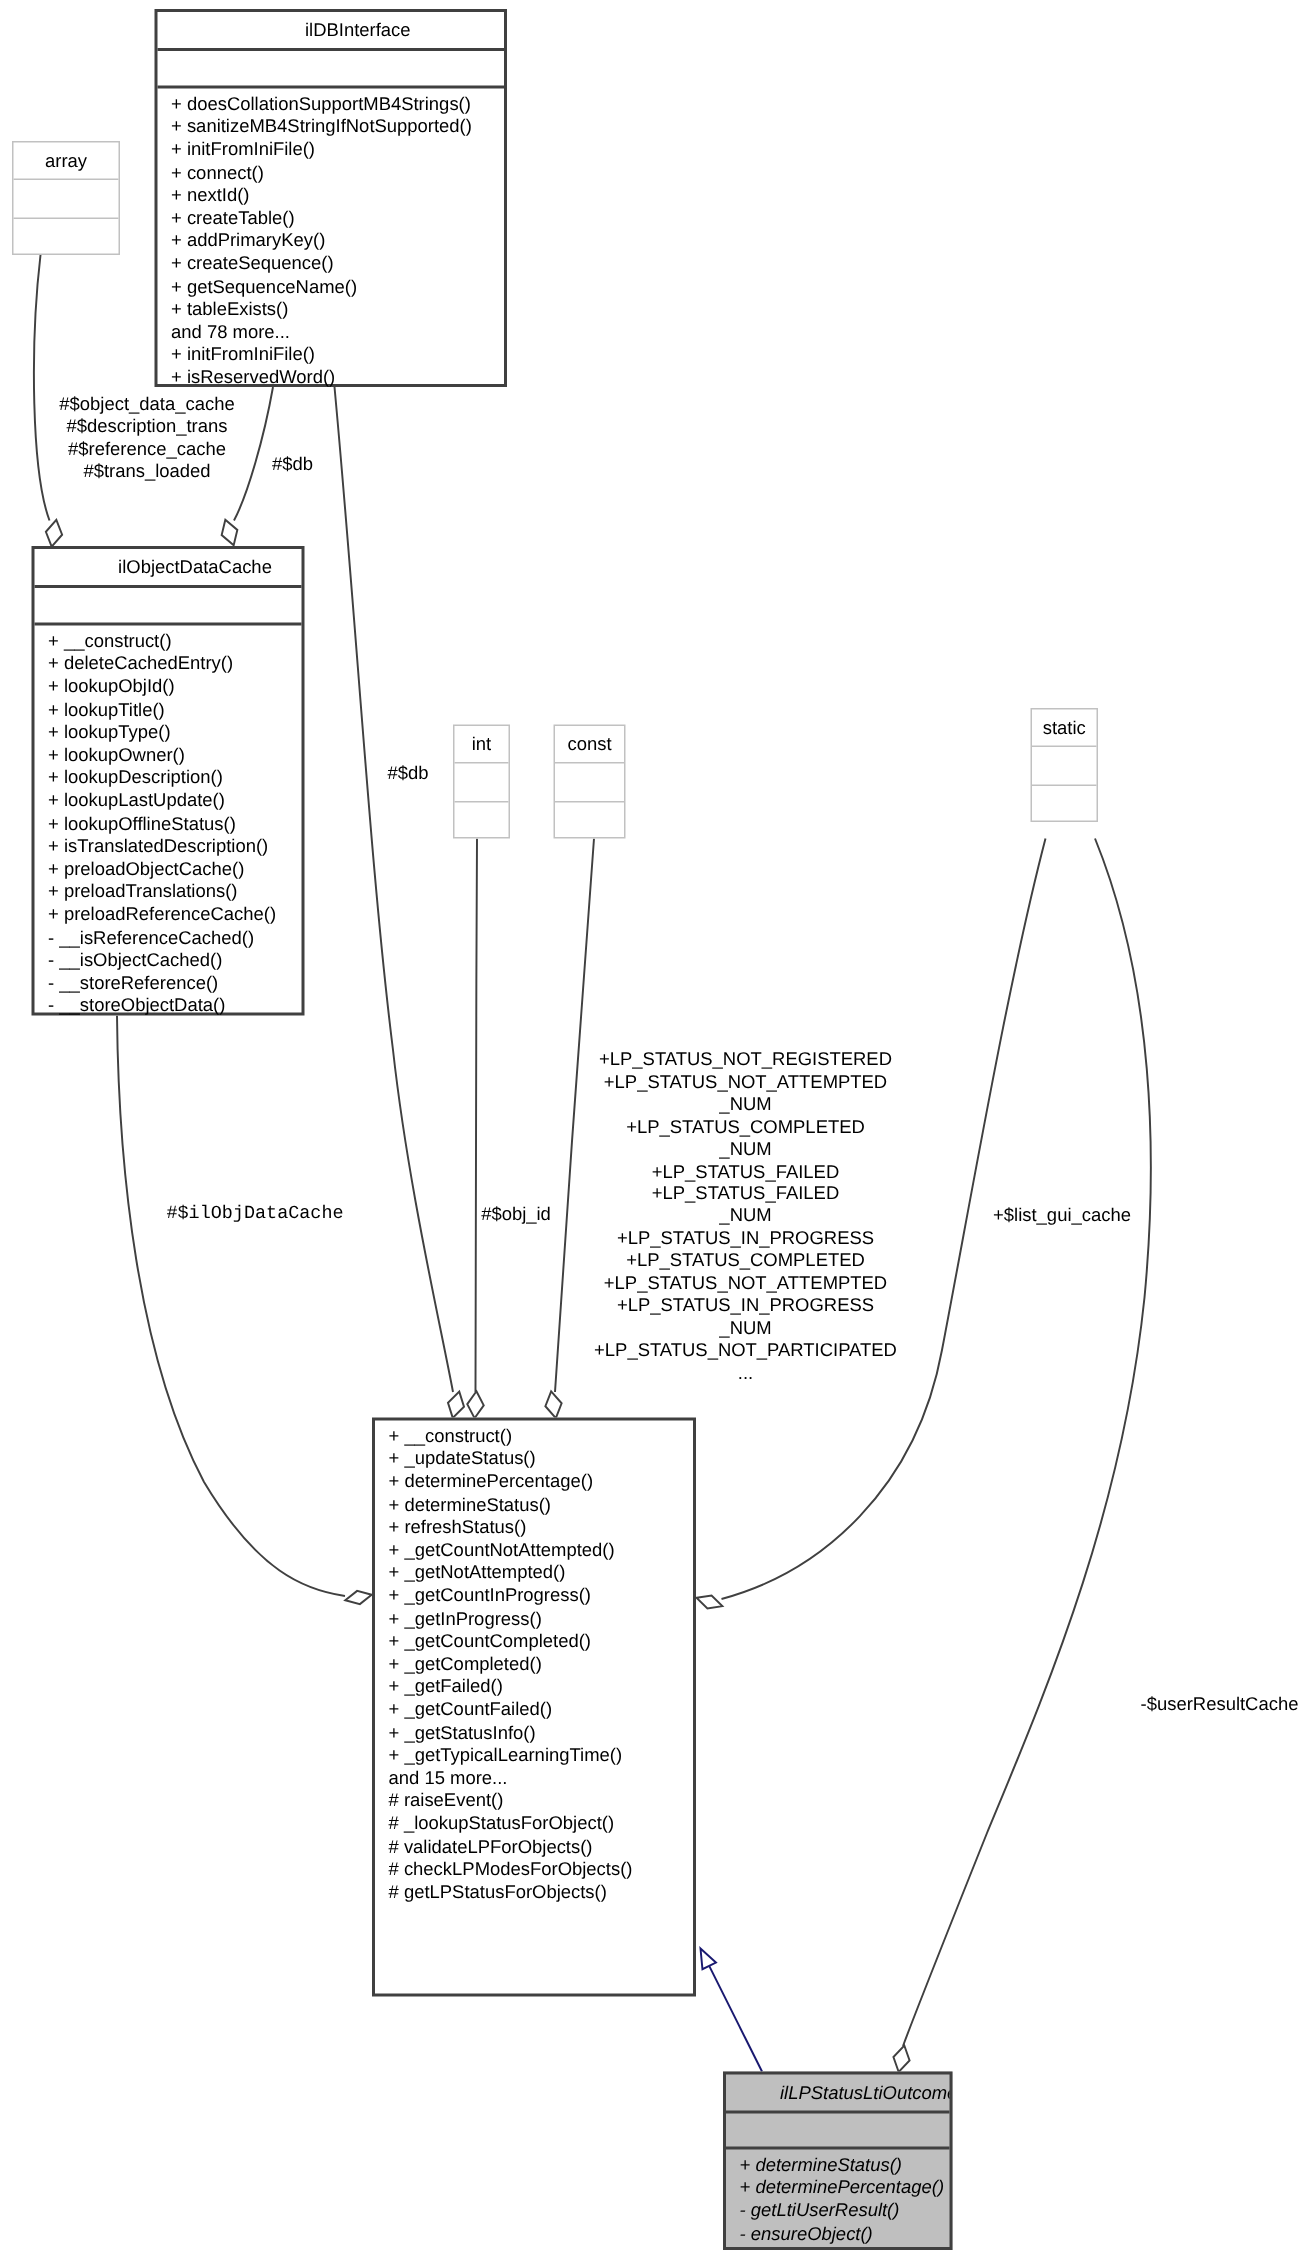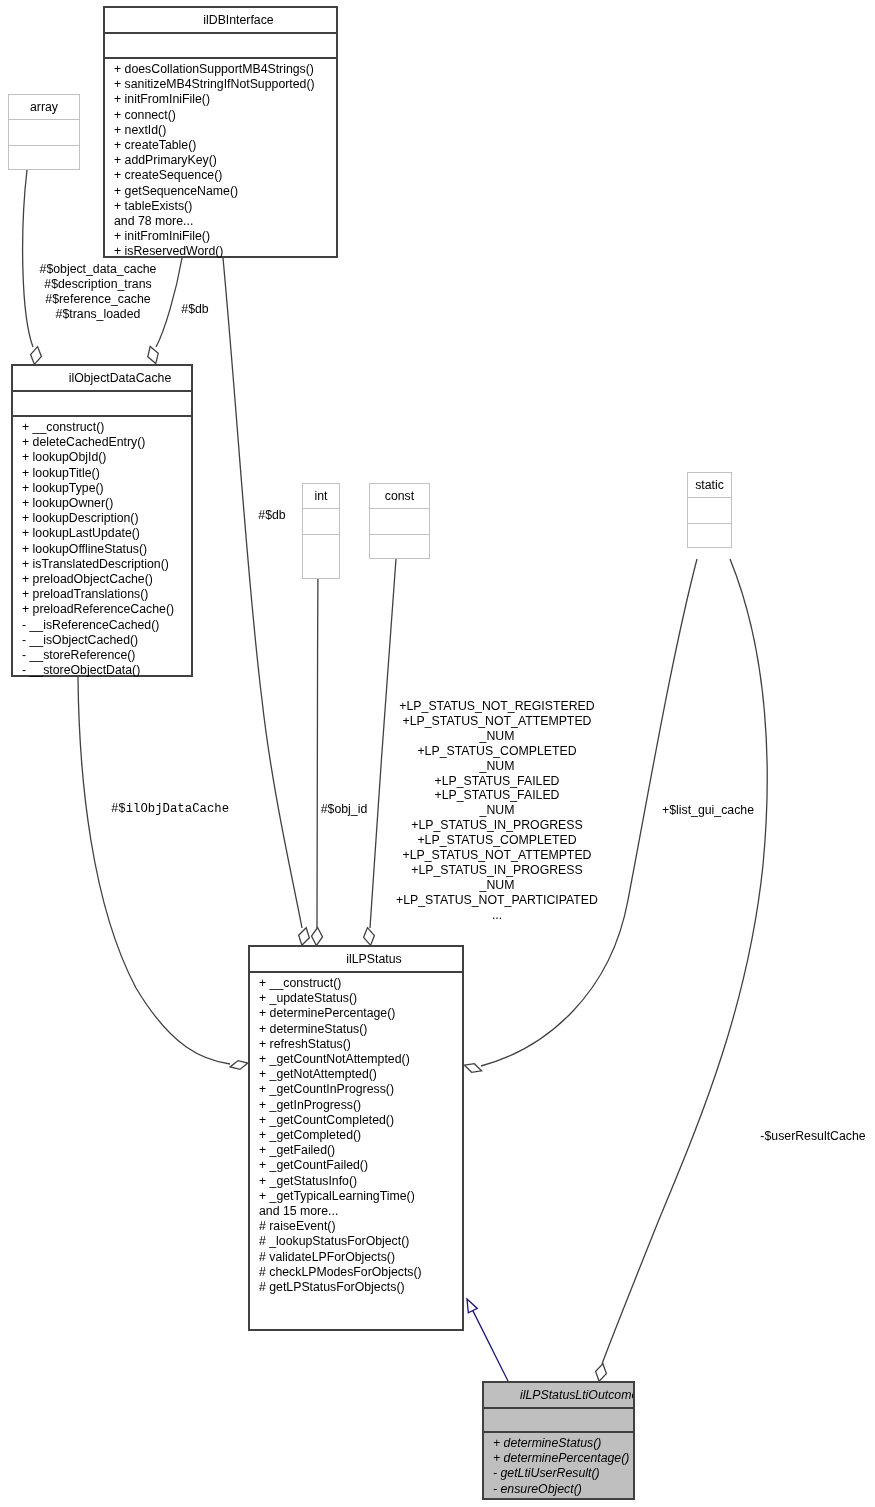--- a/index.html
+++ b/index.html
@@ -78,21 +78,21 @@
         <div>+ isReservedWord()</div>
       </div>
   </div>
 
   <div class="uml-box light" style="left:8px; top:94px; width:72px; height:76px;">
     <div class="uml-title">array</div>
     <div class="uml-row"></div>
     <div class="uml-row"></div>
   </div>
 
-  <div class="uml-box dark" style="left:11px; top:364px; width:182px; height:313px;">
+  <div class="uml-box dark" style="left:21px; top:364px; width:182px; height:313px;">
     <div class="uml-title">ilObjectDataCache</div>
     <div class="uml-sec uml-empty" style="height:25px;"></div>
     <div class="uml-sec uml-methods">
         <div>+ __construct()</div>
         <div>+ deleteCachedEntry()</div>
         <div>+ lookupObjId()</div>
         <div>+ lookupTitle()</div>
         <div>+ lookupType()</div>
         <div>+ lookupOwner()</div>
         <div>+ lookupDescription()</div>
@@ -102,40 +102,39 @@
         <div>+ preloadObjectCache()</div>
         <div>+ preloadTranslations()</div>
         <div>+ preloadReferenceCache()</div>
         <div>- __isReferenceCached()</div>
         <div>- __isObjectCached()</div>
         <div>- __storeReference()</div>
         <div>- __storeObjectData()</div>
       </div>
   </div>
 
-  <div class="uml-box light" style="left:302px; top:483px; width:38px; height:96px;">
+  <div class="uml-box light" style="left:302px; top:483px; width:38px; height:76px;">
     <div class="uml-title">int</div>
     <div class="uml-row"></div>
     <div class="uml-row"></div>
   </div>
 
-  <div class="uml-box light" style="left:369px; top:483px; width:61px; height:76px;">
+  <div class="uml-box light" style="left:369px; top:483px; width:48px; height:76px;">
     <div class="uml-title">const</div>
     <div class="uml-row"></div>
     <div class="uml-row"></div>
   </div>
 
   <div class="uml-box light" style="left:687px; top:472px; width:45px; height:76px;">
     <div class="uml-title">static</div>
     <div class="uml-row"></div>
     <div class="uml-row"></div>
   </div>
 
   <div class="uml-box dark" style="left:248px; top:945px; width:216px; height:386px;">
-    <div class="uml-title">ilLPStatus</div>
     <div class="uml-sec uml-methods">
         <div>+ __construct()</div>
         <div>+ _updateStatus()</div>
         <div>+ determinePercentage()</div>
         <div>+ determineStatus()</div>
         <div>+ refreshStatus()</div>
         <div>+ _getCountNotAttempted()</div>
         <div>+ _getNotAttempted()</div>
         <div>+ _getCountInProgress()</div>
         <div>+ _getInProgress()</div>

